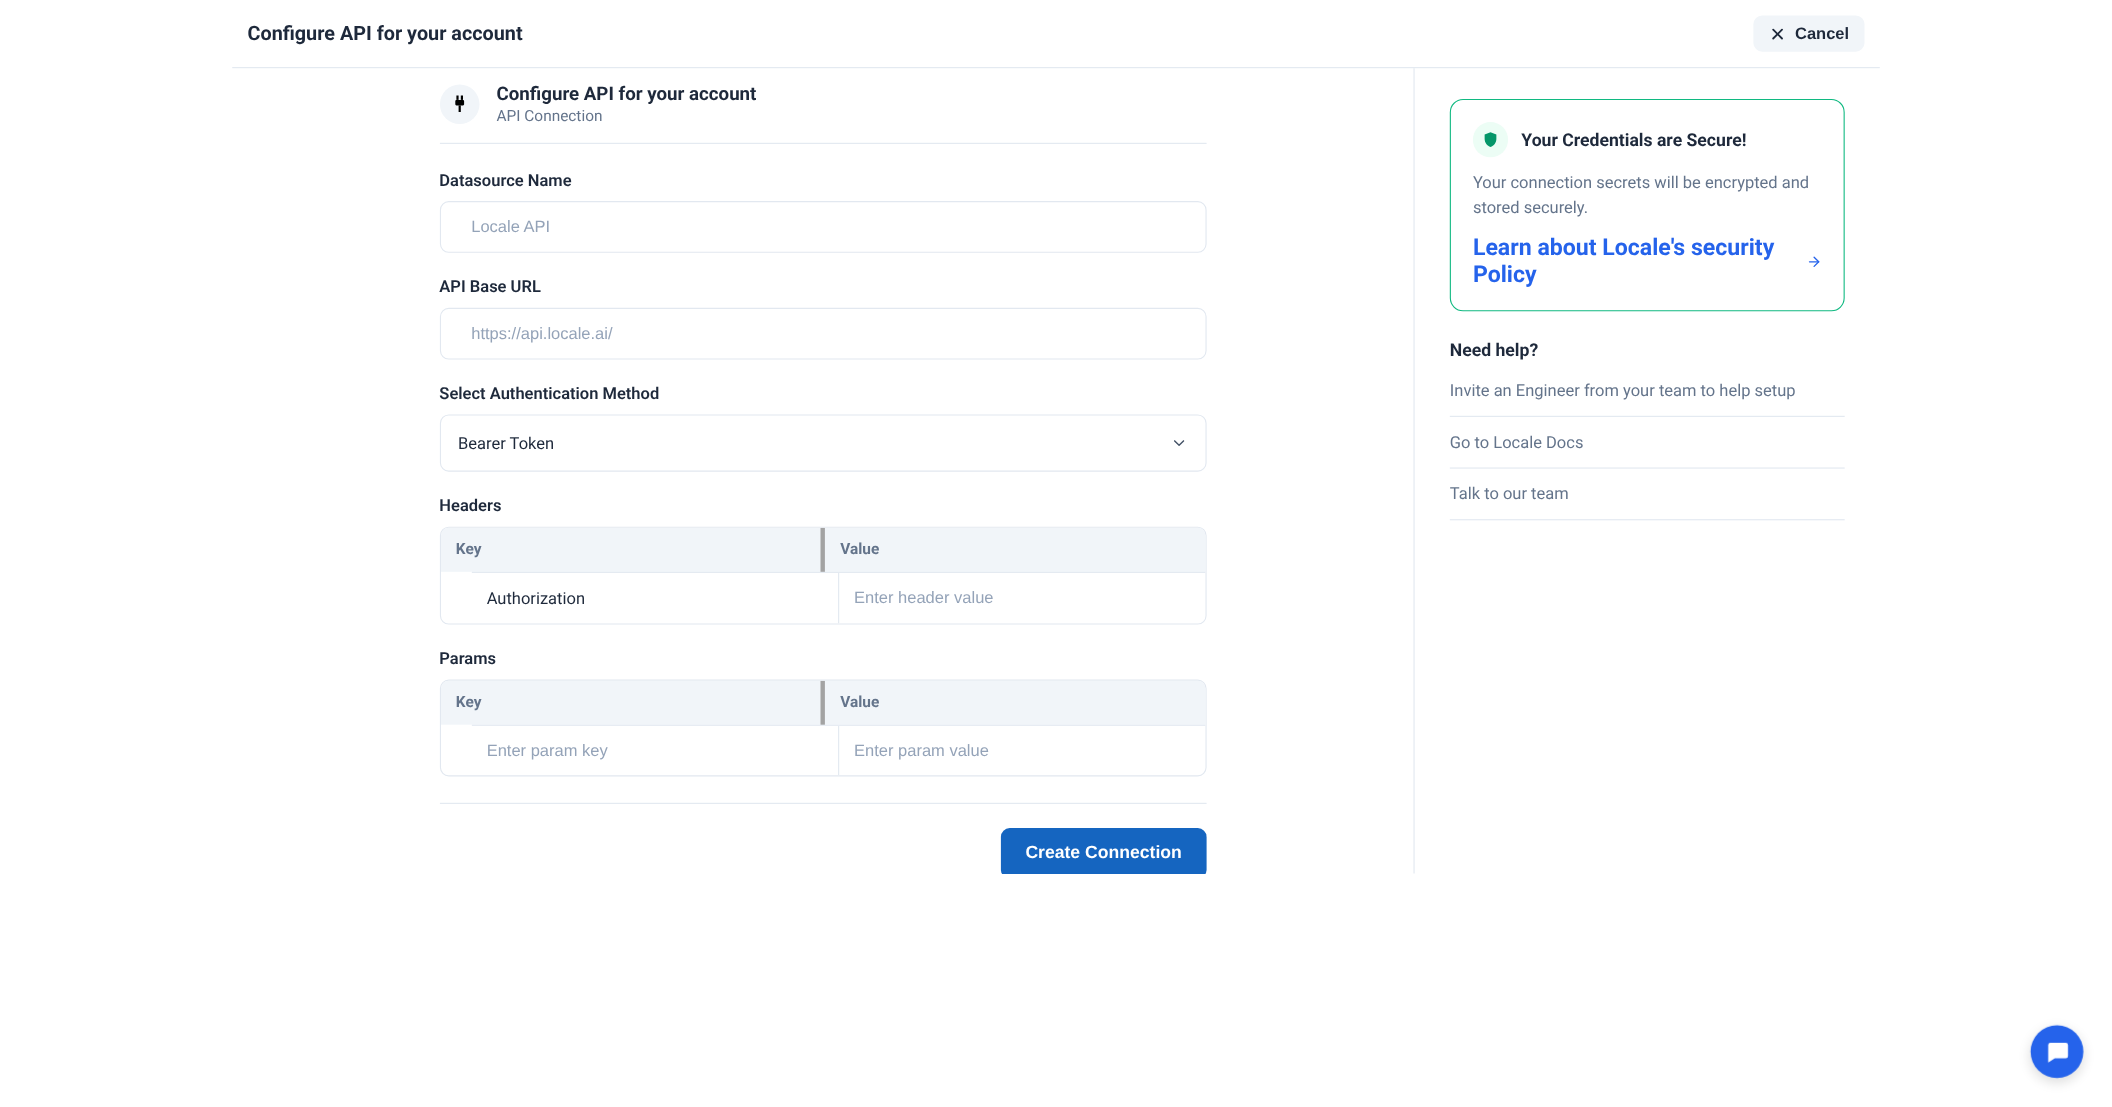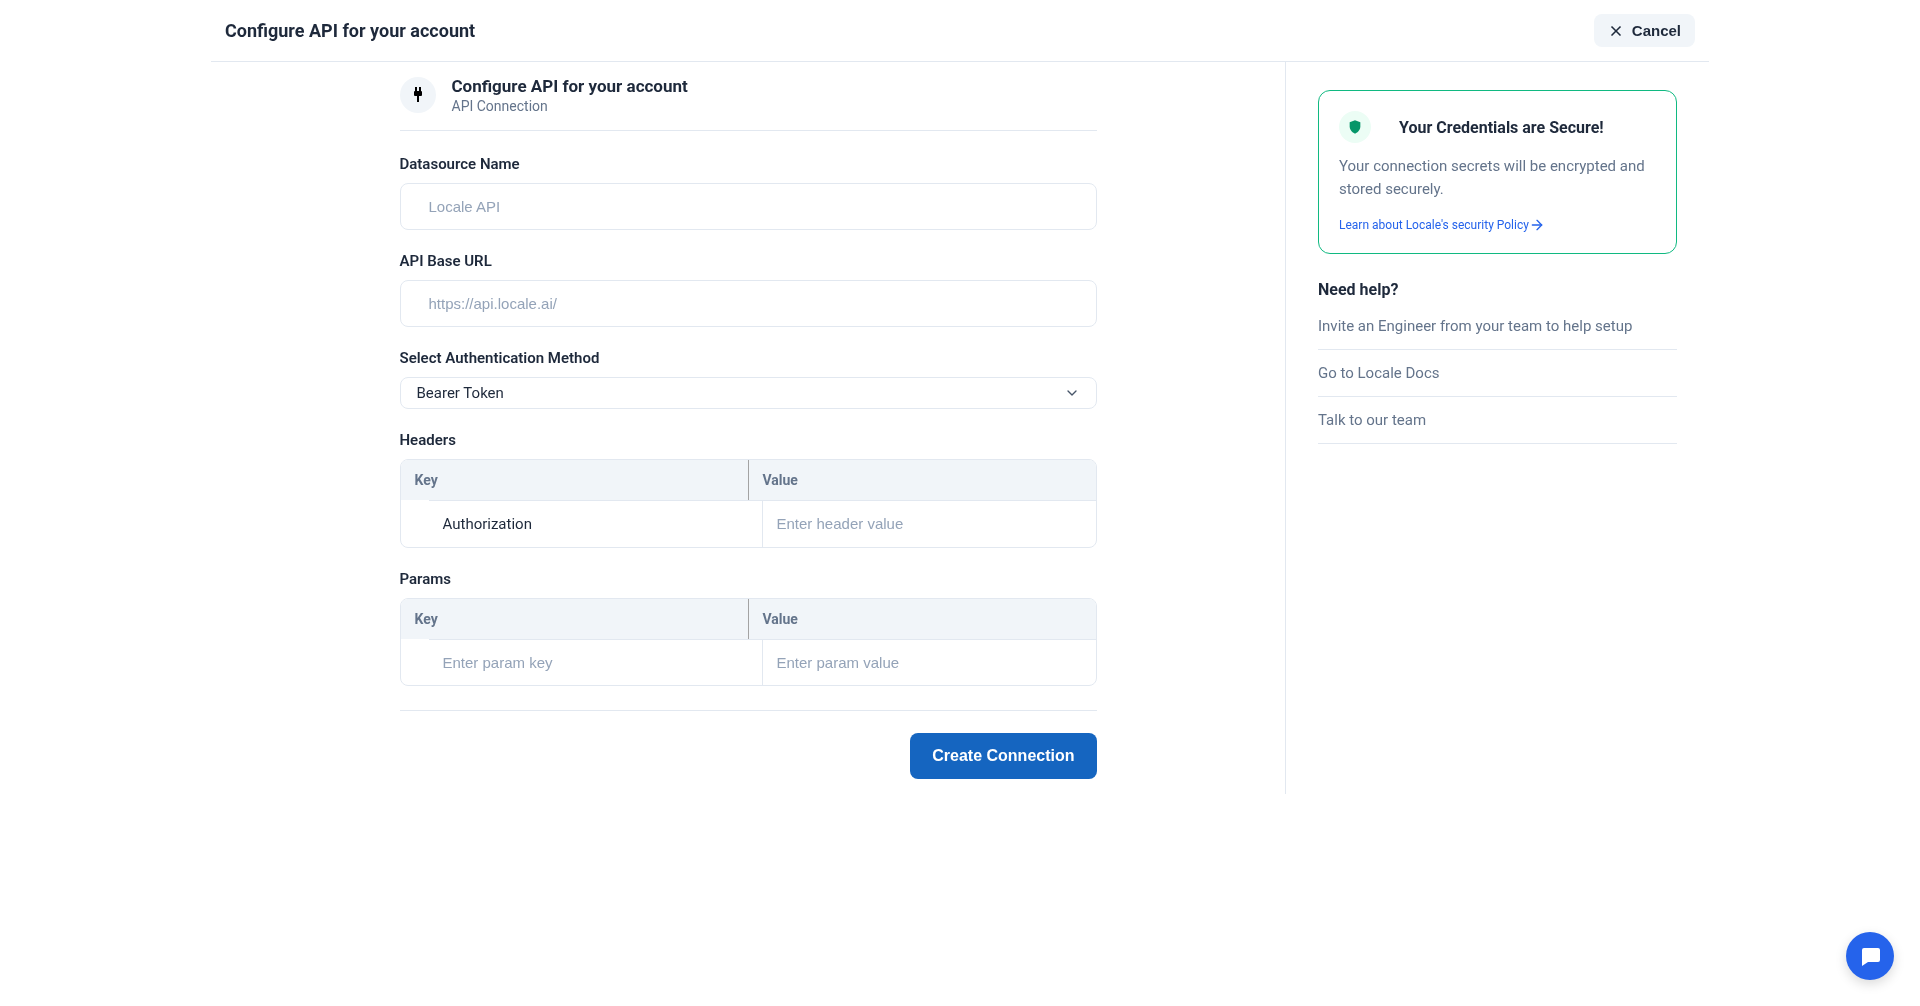--- a/index.html
+++ b/index.html
@@ -117,21 +117,21 @@
 .text-input::placeholder {
   color: #94a3b8;
 }
 .select-wrap {
   position: relative;
 }
 .select-box {
   width: 100%;
   border: 1px solid #e2e8f0;
   border-radius: 8px;
-  padding: 6px 16px;
+  padding: 16px 16px;
   font-size: 15px;
   color: #1e293b;
   background: #fff;
   display: flex;
   justify-content: space-between;
   align-items: center;
   cursor: pointer;
 }
 .chevron {
   width: 16px;
@@ -145,21 +145,21 @@
 .kv-header {
   display: flex;
   background: #f1f5f9;
 }
 .kv-header .cell {
   flex: 1;
   padding: 12px 14px;
   font-size: 14px;
   font-weight: 700;
   color: #64748b;
-  border-right: 1px solid #a3a3a3;
+  border-right: 4px solid #a3a3a3;
 }
 .kv-header .cell:last-child {
   border-right: none;
 }
 .kv-row {
   display: flex;
   border-top: 1px solid #e2e8f0;
   margin-left: 28px;
 }
 .kv-row .cell {
@@ -209,21 +209,21 @@
 }
 .secure-card {
   border: 1px solid #10b981;
   border-radius: 12px;
   padding: 20px;
   margin-bottom: 26px;
 }
 .secure-head {
   display: flex;
   align-items: center;
-  gap: 28px;
+  gap: 12px;
   margin-bottom: 12px;
 }
 .shield-badge {
   width: 32px;
   height: 32px;
   border-radius: 50%;
   background: #ecfdf5;
   display: flex;
   align-items: center;
   justify-content: center;
@@ -242,22 +242,22 @@
   font-size: 15px;
   color: #64748b;
   line-height: 1.5;
   margin-bottom: 14px;
 }
 .secure-link {
   display: inline-flex;
   align-items: center;
   gap: 0;
   color: #2563eb;
-  font-size: 12px;
-  font-weight: 400;
+  font-size: 21px;
+  font-weight: 700;
   text-decoration: none;
   cursor: pointer;
 }
 .secure-link svg {
   width: 16px;
   height: 16px;
   stroke: #2563eb;
 }
 .help-title {
   font-size: 16px;

